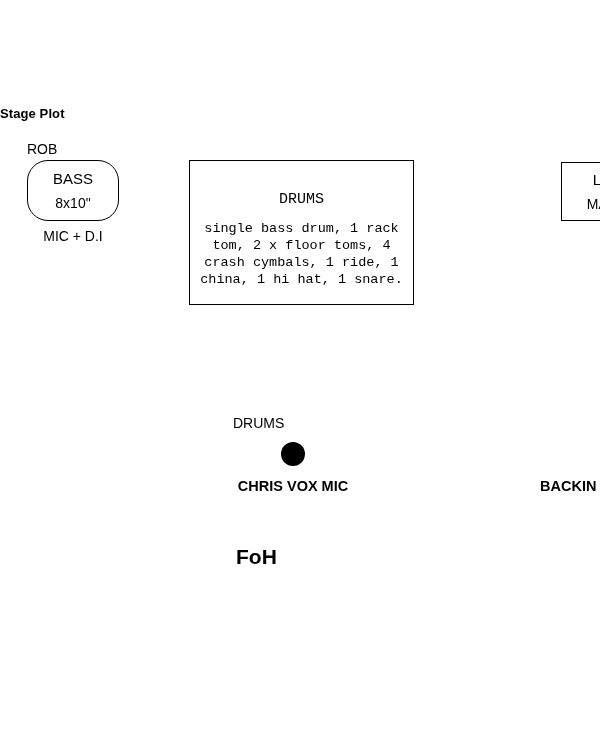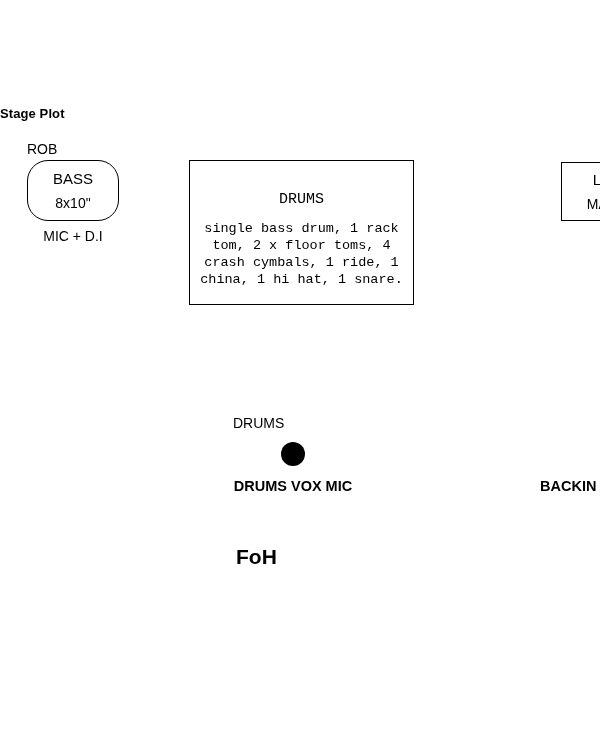--- a/index.html
+++ b/index.html
@@ -149,19 +149,19 @@
 
   <div class="abs equip-box" id="rightamp-box">
     <div class="equip-title">LEA</div>
     <div class="equip-spec" style="margin-top:8px;">MARS</div>
   </div>
 
   <div class="abs performer-label" id="mic-name">DRUMS</div>
 
   <div class="abs mic-dot" id="mic-dot"></div>
 
-  <div class="abs mic-caption" id="mic-caption">DRUMS VOX MIC</div>
+  <div class="abs mic-caption" id="mic-caption">CHRIS VOX MIC</div>
 
   <div class="abs mic-caption" id="backing-caption">BACKIN</div>
 
   <div class="abs foh-label" id="foh-label">FoH</div>
 
 </div>
 
 </body></html>

